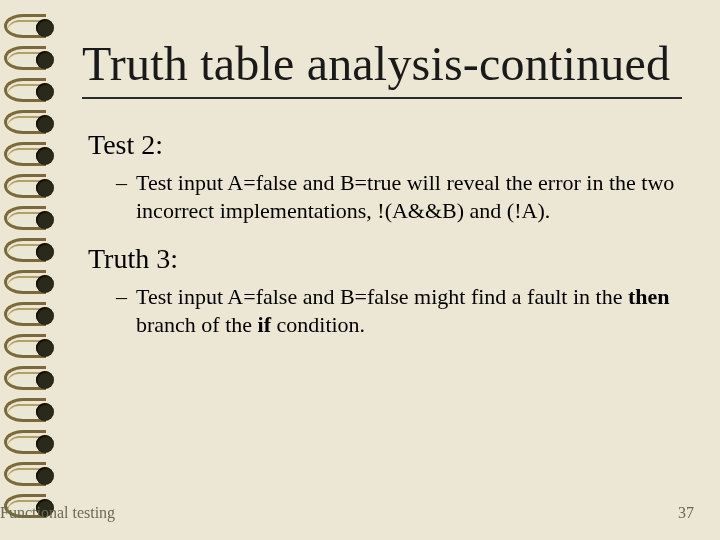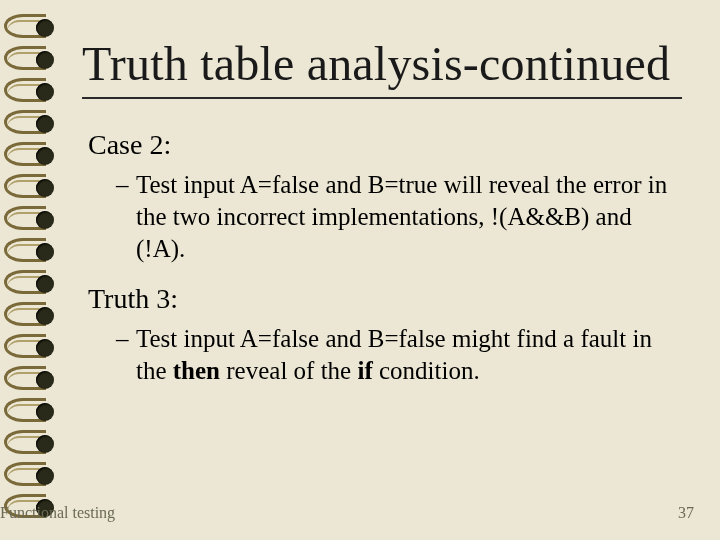--- a/index.html
+++ b/index.html
@@ -80,21 +80,21 @@
     margin: 0 0 30px 0;
     width: 600px;
   }
   .case-label {
     font-size: 28px;
     margin: 6px 0 8px 6px;
   }
   .sub {
     margin: 0 0 18px 34px;
     position: relative;
-    font-size: 25px;
+    font-size: 22px;
     line-height: 1.28;
     padding-left: 20px;
   }
   .sub::before {
     content: "–";
     position: absolute;
     left: 0;
     top: 0;
   }
   .bold { font-weight: bold; margin-top: 28px; }
@@ -183,23 +183,23 @@
   <div class="ring" style="top:496px">
       <div class="wire"></div>
       <div class="hole"></div>
     </div>
 </div>
 
 <div class="content">
   <h1 class="title">Truth table analysis-continued</h1>
   <hr class="title-rule">
 
-  <div class="case-label">Case 2:</div>
+  <div class="case-label">Test 2:</div>
   <div class="sub">Test input A=false and B=true will reveal the error in the two incorrect implementations, !(A&amp;&amp;B) and (!A).</div>
 
   <div class="case-label">Truth 3:</div>
   <div class="sub">
-    <span>Test input A=false and B=false might find a fault in the </span><span class="bold">then</span><span> reveal of the </span><span class="bold">if</span><span> condition.</span>
+    <span>Test input A=false and B=false might find a fault in the </span><span class="bold">then</span><span> branch of the </span><span class="bold">if</span><span> condition.</span>
   </div>
 </div>
 
 <div class="footer-center">Functional testing</div>
 <div class="footer-num">37</div>
 
 </body></html>

